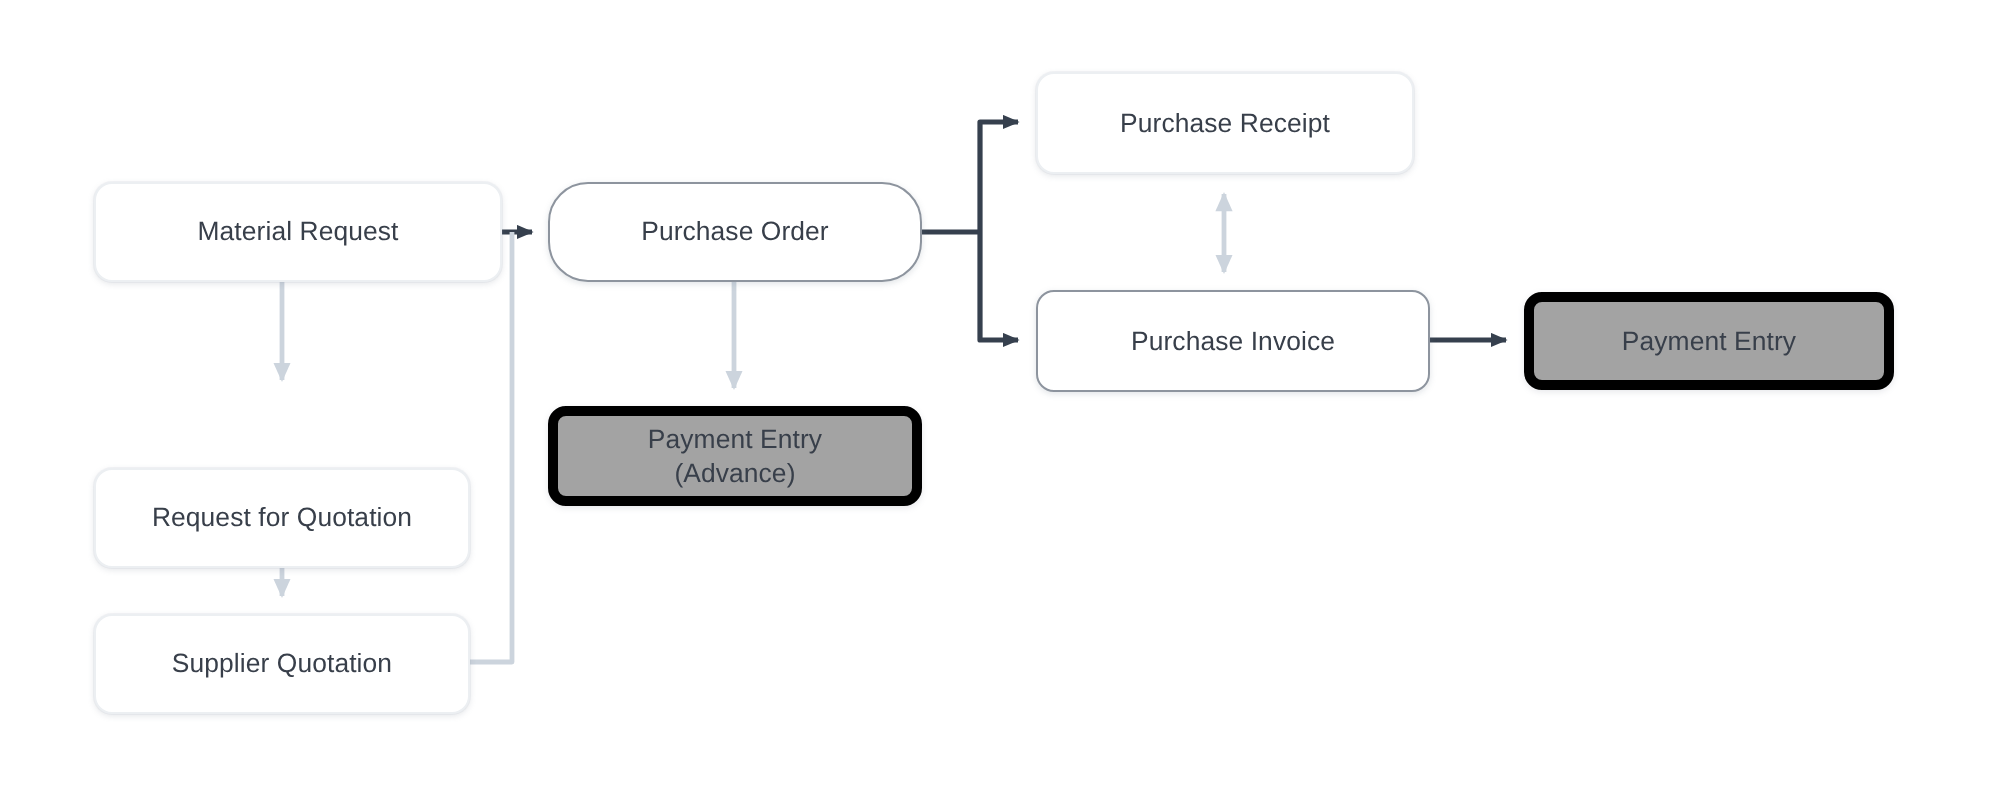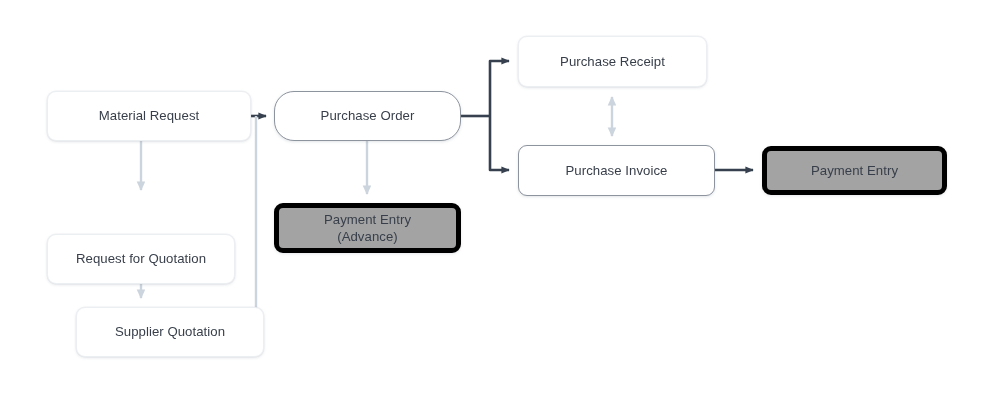--- a/index.html
+++ b/index.html
@@ -98,21 +98,21 @@
   </svg>
 
   <div class="node node-plain" style="left:47px; top:91px; width:204px; height:50px;">
     <span>Material Request</span>
   </div>
 
   <div class="node node-plain" style="left:47px; top:199px; width:188px; height:50px;margin-top:35px;">
     <span>Request for Quotation</span>
   </div>
 
-  <div class="node node-plain" style="left:47px; top:307px; width:188px; height:50px;margin-left:29px;">
+  <div class="node node-plain" style="left:47px; top:307px; width:188px; height:50px;">
     <span>Supplier Quotation</span>
   </div>
 
   <div class="node node-outlined" style="left:274px; top:91px; width:187px; height:50px;border-radius:20px;">
     <span>Purchase Order</span>
   </div>
 
   <div class="node node-filled" style="left:274px; top:203px; width:187px; height:50px;">
     <span>Payment Entry
 (Advance)</span>

